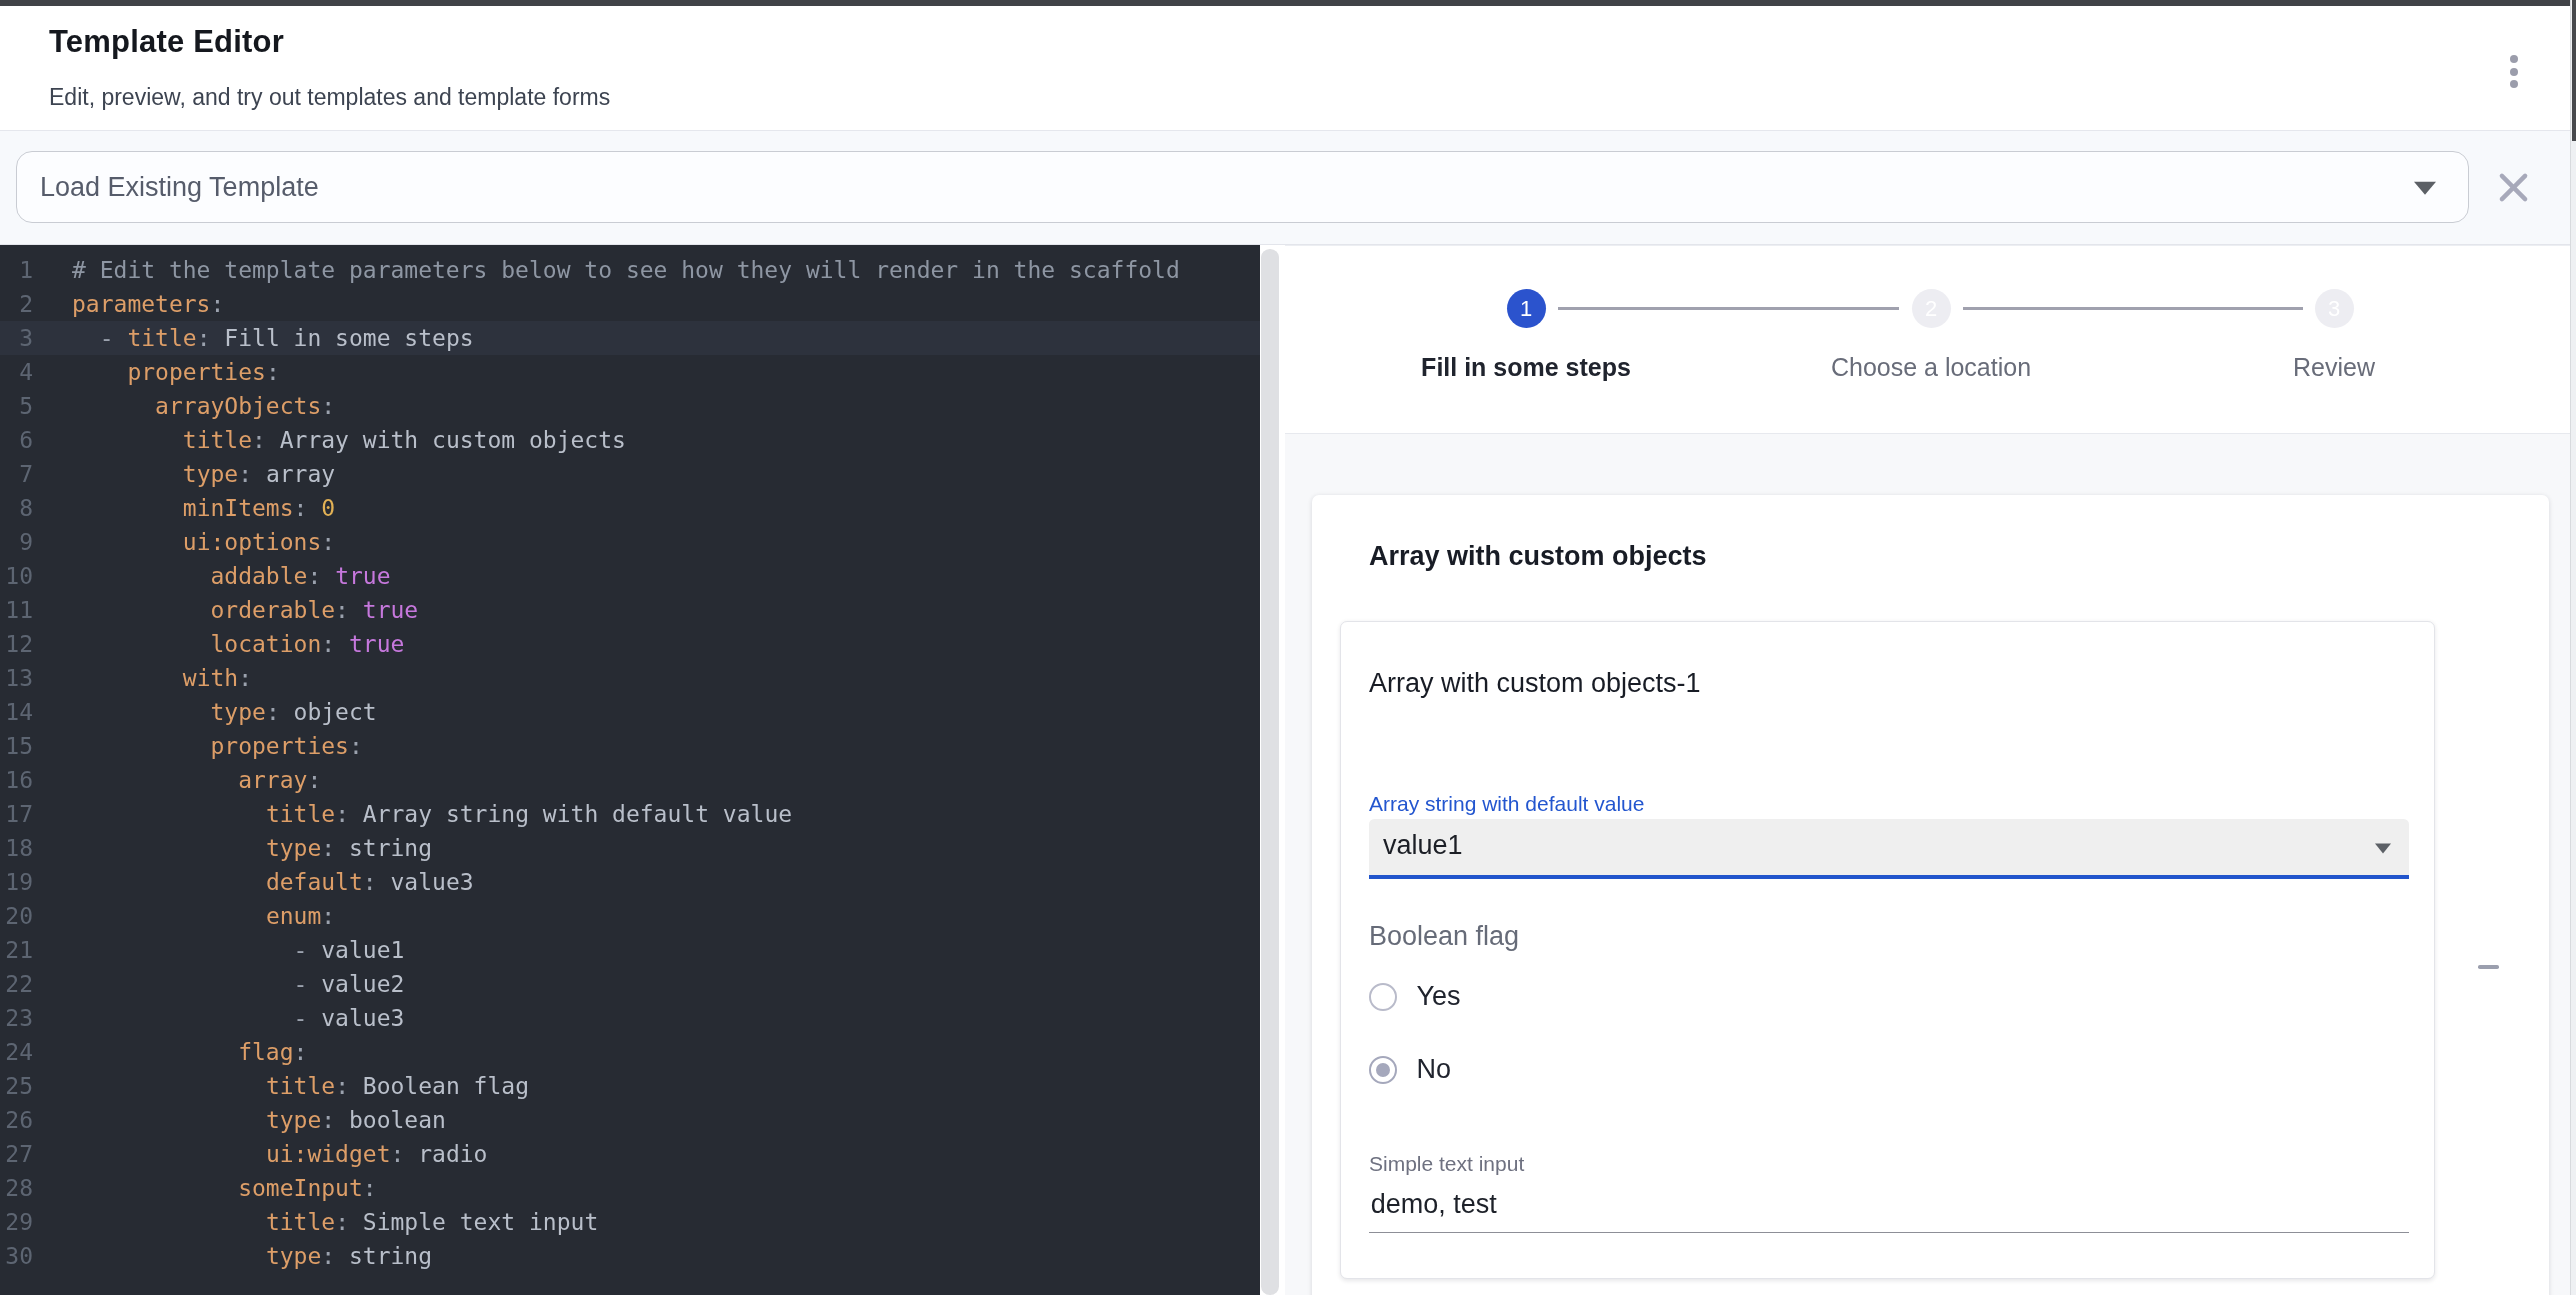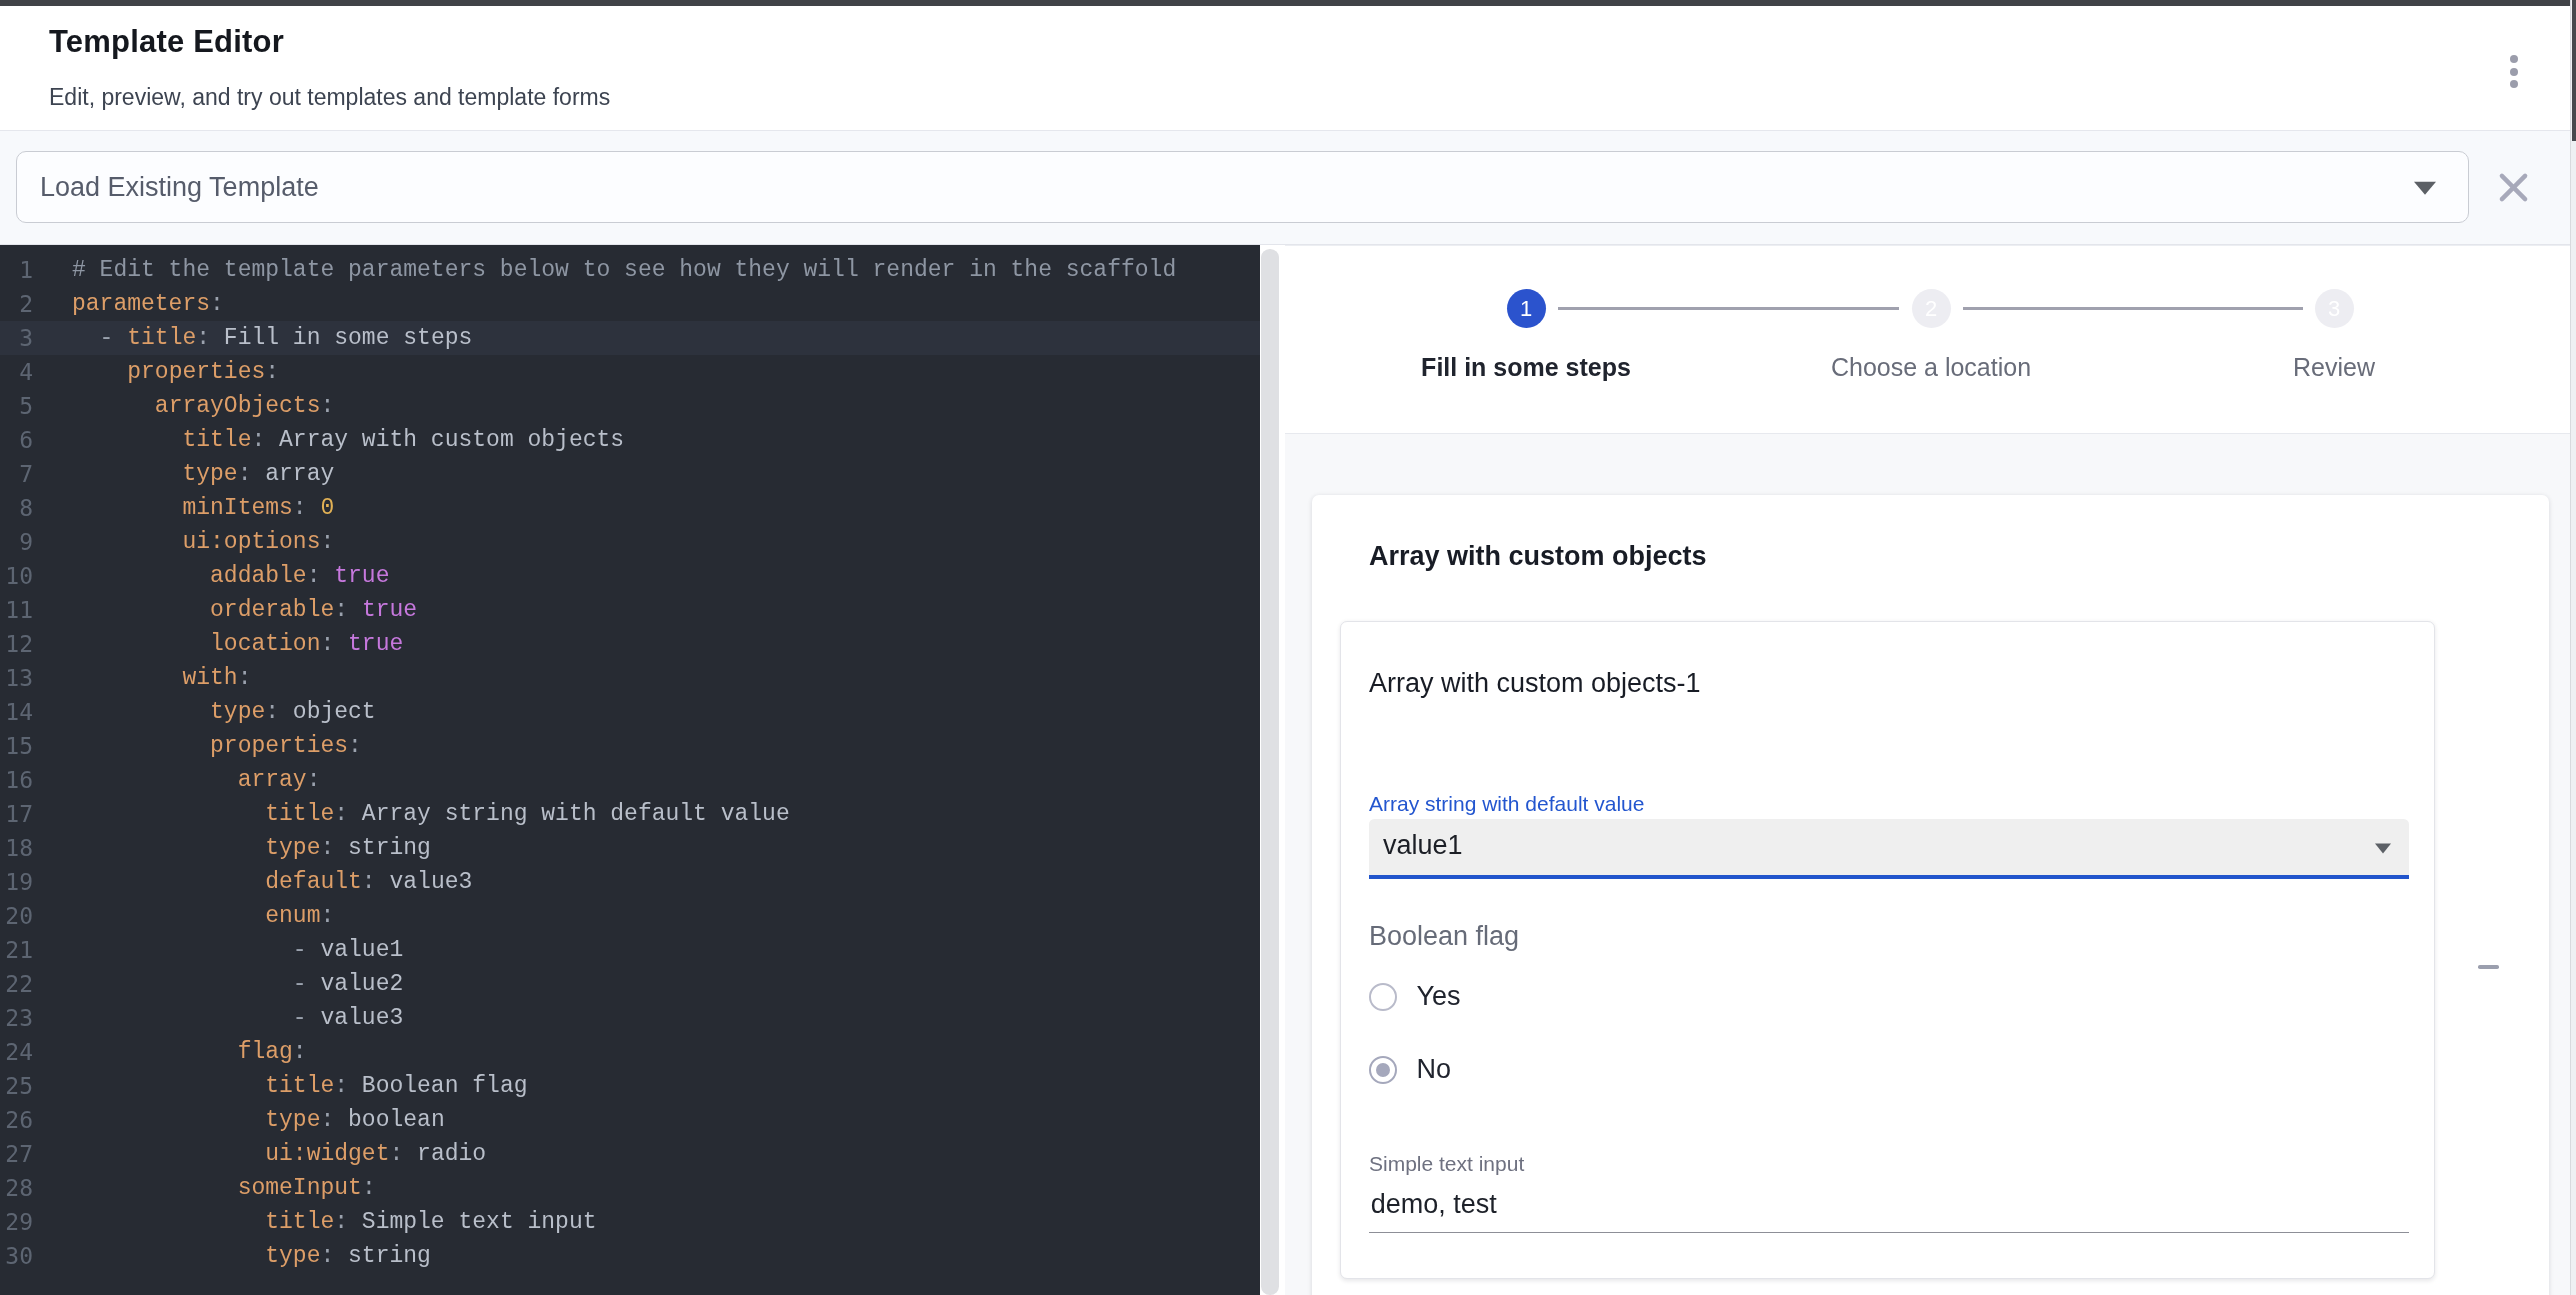--- a/index.html
+++ b/index.html
@@ -23,40 +23,40 @@
   .page-title { position:absolute; left:49px; top:17.7px; font-size:31px; font-weight:700; color:#15181e; letter-spacing:0.2px; }
   .page-subtitle { position:absolute; left:49px; top:78px; font-size:23px; color:#3d4451; }
   .kebab-btn { position:absolute; left:2491px; top:39px; width:46px; height:53px;
     display:flex; flex-direction:column; align-items:center; justify-content:center; gap:4.4px; cursor:pointer; }
   .kebab-btn i { display:block; width:8px; height:8px; border-radius:50%; background:#9b9dab; }
 
   
   .toolbar { position:absolute; left:0; top:131px; width:2576px; height:114px; background:#f7f9fc;
     border-bottom:1.8px solid #e3e5eb; }
   .load-select { position:absolute; left:16px; top:20.3px; width:2453px; height:72px;
-    background:#fcfdff; border:1.8px solid #c9ccd3; border-radius:10px; cursor:pointer; }
+    background:#fcfdff; border:1.8px solid #c9ccd3; border-radius:16px; cursor:pointer; }
   .load-select .ph { position:absolute; left:23px; top:50%; transform:translateY(-50%);
     font-size:27px; color:#565c6b; }
   .load-select .caret { position:absolute; right:32px; top:50%; transform:translateY(-40%);
     width:0; height:0; border-left:11.5px solid transparent; border-right:11.5px solid transparent;
     border-top:13.3px solid #5c6066; }
   .clear-btn { position:absolute; left:2489px; top:16px; width:49px; height:81px;
     display:flex; align-items:center; justify-content:center; cursor:pointer; }
 
   
   .main { position:absolute; left:0; top:245px; width:2576px; height:1050px; }
 
   
   .editor { position:absolute; left:0; top:0; width:1260px; height:1050px;
     background:#272b33; overflow:hidden; padding-top:8px;
     font-family:"DejaVu Sans Mono", monospace; font-size:23px; }
   .crow { display:flex; height:34px; line-height:34px; white-space:pre; }
   .crow.hl { background:#2d323d; }
   .gut { display:inline-block; width:33px; text-align:right; color:#5d6572; flex:0 0 33px; }
-  .code { padding-left:39px;font-family:Liberation Mono, monospace; }
+  .code { padding-left:39px; }
   .com  { color:#8e96a3; }
   .key  { color:#dd9e68; }
   .pun  { color:#9ba2ae; }
   .val  { color:#b9bfca; }
   .num  { color:#e2b155; }
   .bool { color:#c678dd; }
 
   
   .split-handle { position:absolute; left:1261px; top:4.4px; width:17.7px; height:1046px;
     background:#dfe0e3; border-radius:8.8px; cursor:col-resize; }

